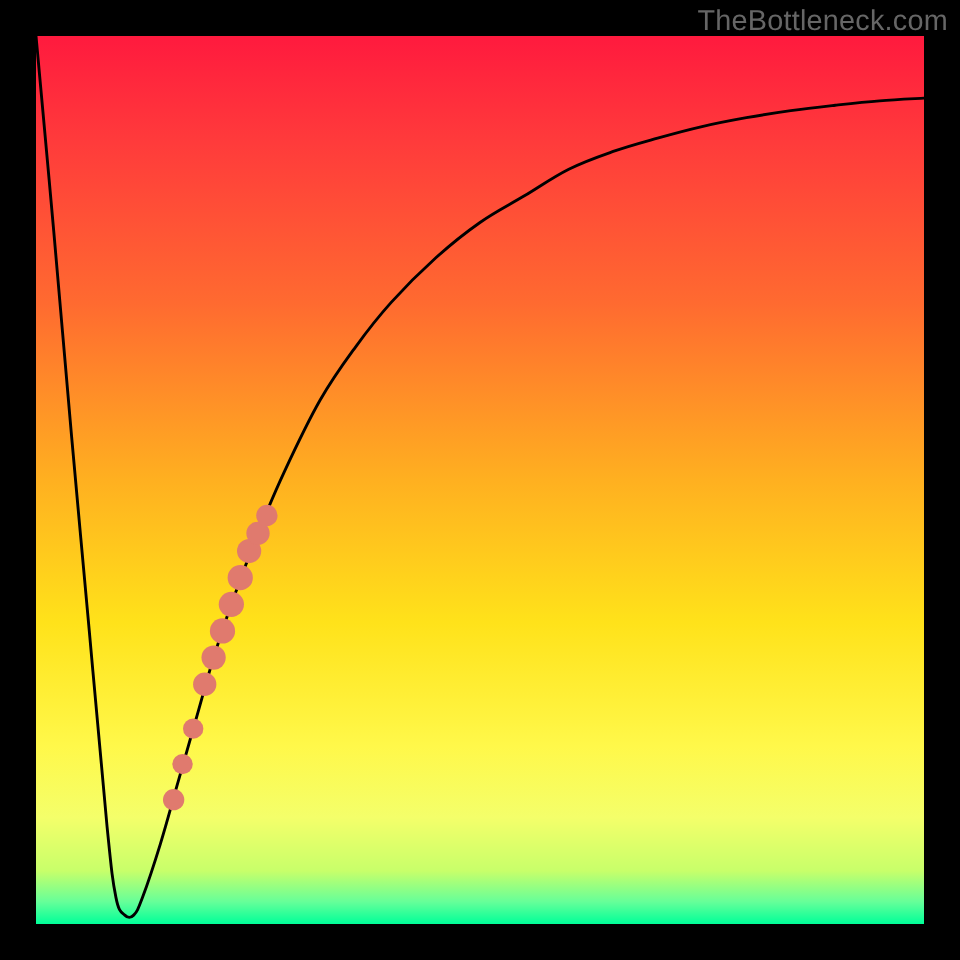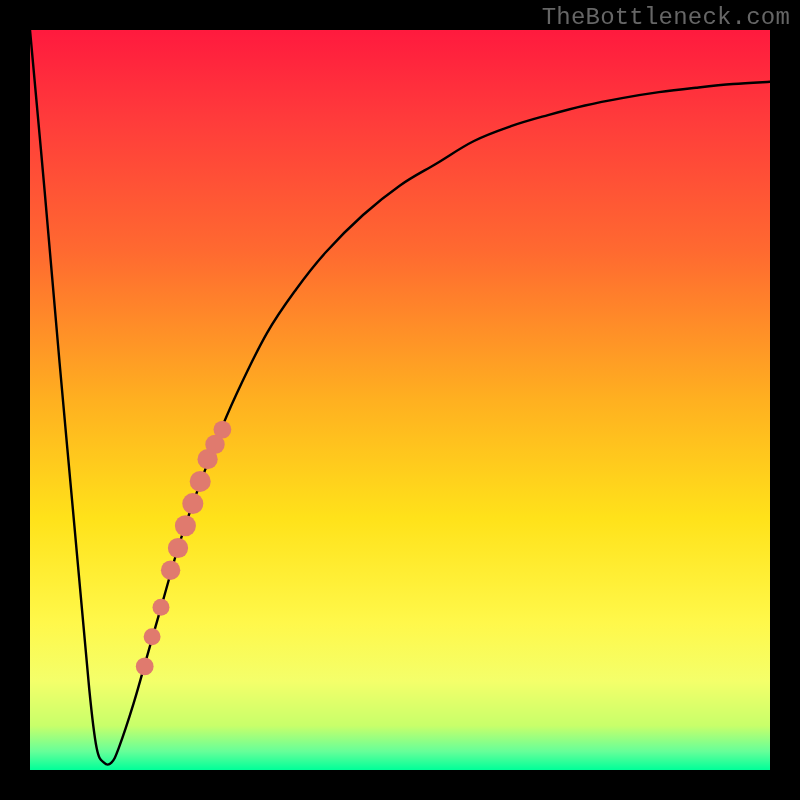--- a/index.html
+++ b/index.html
@@ -13,21 +13,21 @@
   .frame {
     position: relative;
     width: 800px;
     height: 800px;
     background: #000;
   }
   .watermark {
     position: absolute;
     top: 4px;
     right: 10px;
-    font-family: Liberation Mono, monospace;
+    font-family: Liberation Sans, sans-serif;
     font-size: 24px;
     font-weight: 400;
     color: #666;
     letter-spacing: 0.2px;
     z-index: 10;
   }
   svg {
     position: absolute;
     top: 0;
     left: 0;

